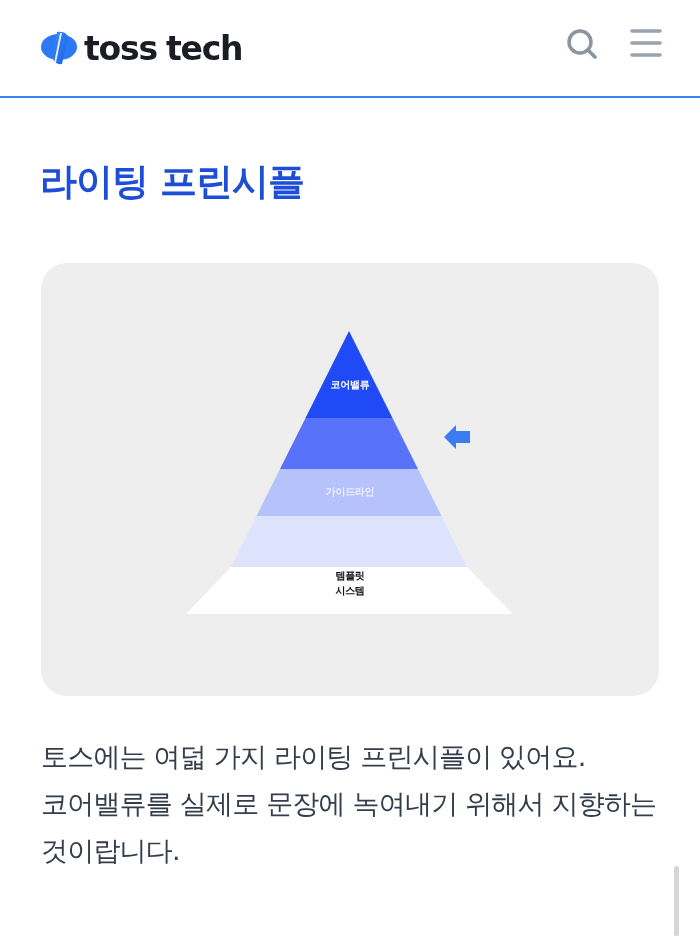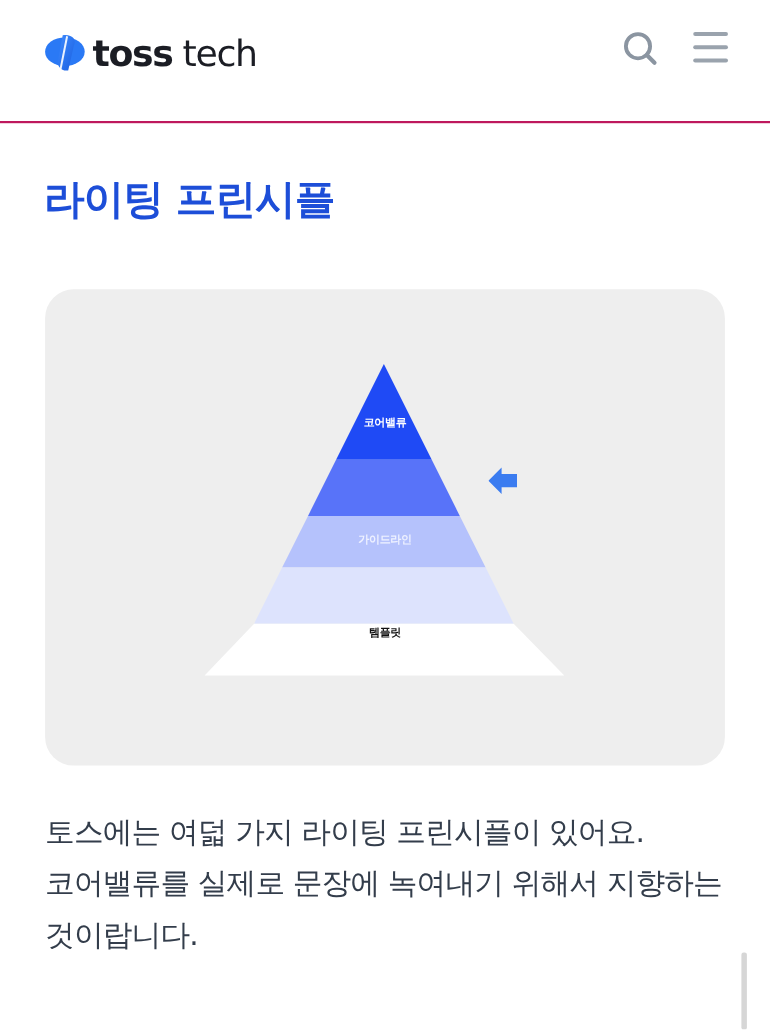--- a/index.html
+++ b/index.html
@@ -1,27 +1,27 @@
 <!DOCTYPE html>
 <html><head>
   <meta charset="utf-8">
   <style>
     * { box-sizing: border-box; margin: 0; padding: 0; }
     html, body { width: 700px; height: 936px; background: #ffffff; overflow: hidden; }
     body { font-family: "DejaVu Sans", "Liberation Sans", sans-serif; color: #191f28; position: relative; }
 
     .header {
-      position: absolute; left: 0; top: 0; width: 700px; height: 112px;
-      background: #fff; border-bottom: 2px solid #be185d;
+      position: absolute; left: 0; top: 0; width: 700px; height: 98px;
+      background: #fff; border-bottom: 2px solid #3b82f6;
     }
     .logo { position: absolute; left: 40px; top: 28px; height: 40px; display: flex; align-items: center; }
     .logo-mark { width: 40px; height: 36px; }
     .logo-text { display: flex; align-items: baseline; margin-left: 4px; font-size: 33px; letter-spacing: -1.2px; color: #1b1d24; line-height: 1; }
     .logo-text .toss { font-weight: 700; }
-    .logo-text .tech { font-weight: 400; margin-left: 9px; }
+    .logo-text .tech { font-weight: 700; margin-left: 9px; }
 
     .icon-btn { position: absolute; top: 24px; width: 40px; height: 40px; cursor: pointer; }
     .search-btn { left: 562px; }
     .menu-btn { left: 626px; }
 
     .page-title {
       position: absolute; left: 40px; top: 160px;
       font-size: 37px; font-weight: 700; letter-spacing: -1px; color: #1d4ed8; line-height: 1.2;
     }
 
@@ -98,20 +98,21 @@
     <polygon points="239,206 377,206 400.5,253 215.5,253" fill="#b5c2fc"></polygon>
 
     <polygon points="215.5,253 400.5,253 426,304 190,304" fill="#dde3fd"></polygon>
 
     <polygon points="190,304 426,304 472,351 145,351" fill="#ffffff"></polygon>
   </svg>
 
   <div class="layer-label" style="top:115px;color:#ffffff;">코어밸류</div>
   <div class="layer-label" style="top:222px;color:#eef1ff;">가이드라인</div>
   <div class="layer-label" style="top:274px;color:#111111;margin-top:32px;">템플릿</div>
+  <div class="layer-label" style="top:321px;color:#111111;">시스템</div>
 
   <svg class="pointer-arrow" viewBox="0 0 28 26">
     <polygon points="0,13 12,1 12,7 26,7 26,19 12,19 12,25" fill="#3b7cf0"></polygon>
   </svg>
 </div>
 
 <div class="paragraph">
   <span>토스에는 여덟 가지 라이팅 프린시플이 있어요.</span>
   <span>코어밸류를 실제로 문장에 녹여내기 위해서 지향하는</span>
   <span>것이랍니다.</span>

